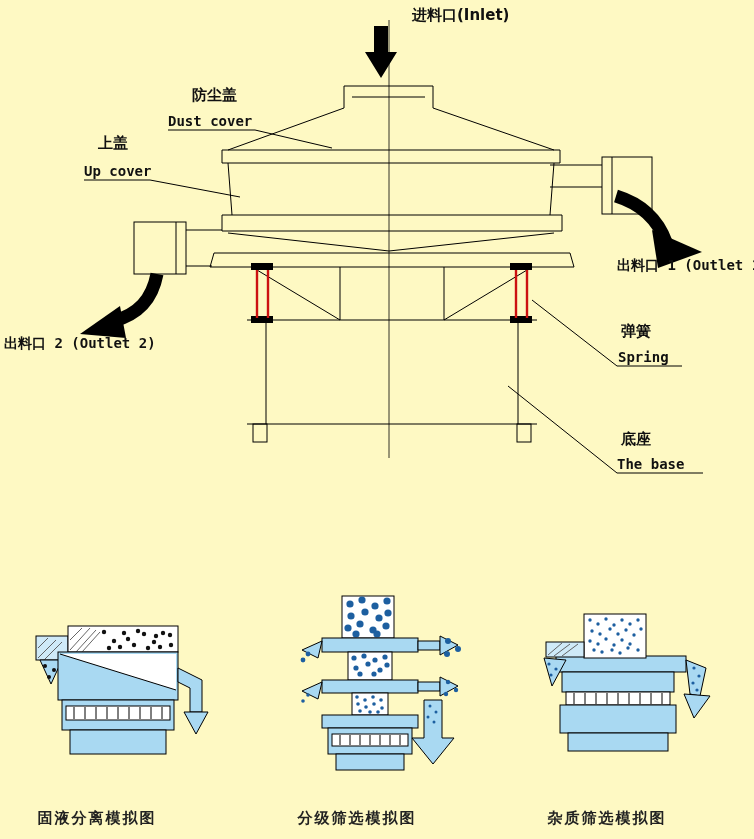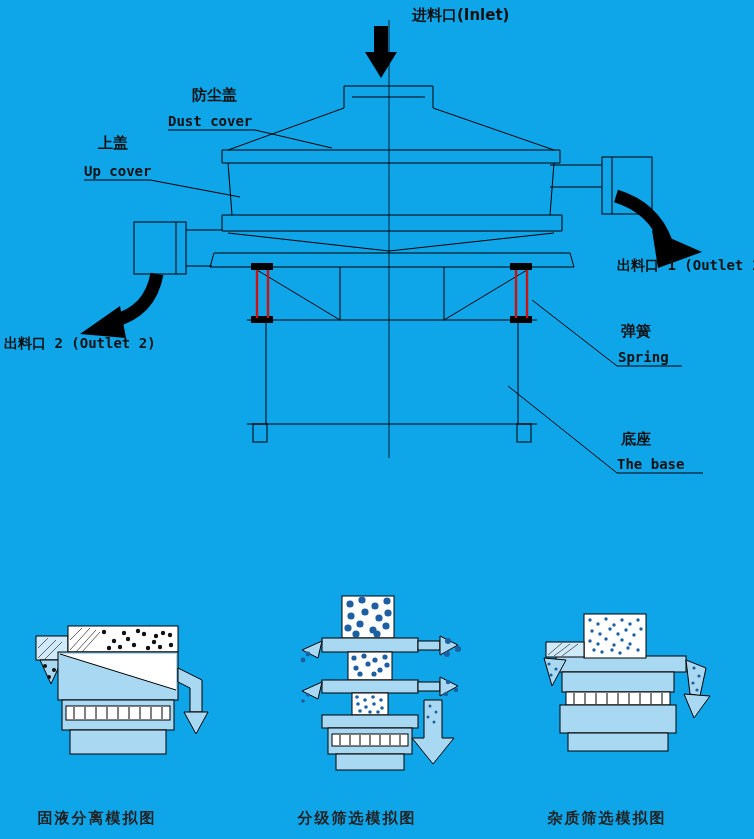--- a/index.html
+++ b/index.html
@@ -1,16 +1,16 @@
 <!DOCTYPE html>
 <html><head>
 <meta charset="utf-8">
 <style>
   html,body{margin:0;padding:0;background:#fff;}
-  .page{position:relative;width:754px;height:839px;background:#0ea5e9;overflow:hidden;
+  .page{position:relative;width:754px;height:839px;background:#fef9c3;overflow:hidden;
         font-family:"DejaVu Sans",sans-serif;}
   svg{position:absolute;left:0;top:0;display:block;}
   .ln{stroke:#000;stroke-width:1;fill:none;}
   .thin{stroke:#000;stroke-width:0.8;fill:none;}
   .lead{stroke:#000;stroke-width:1;fill:none;}
   .blk{fill:#000;stroke:none;}
   .spring{stroke:#cc1111;stroke-width:2.4;fill:none;}
   .cap{fill:#000;stroke:none;}
   .simfill{fill:#a9d9f2;stroke:#000;stroke-width:1;}
   .simlight{fill:#cfeaf8;stroke:#000;stroke-width:1;}

